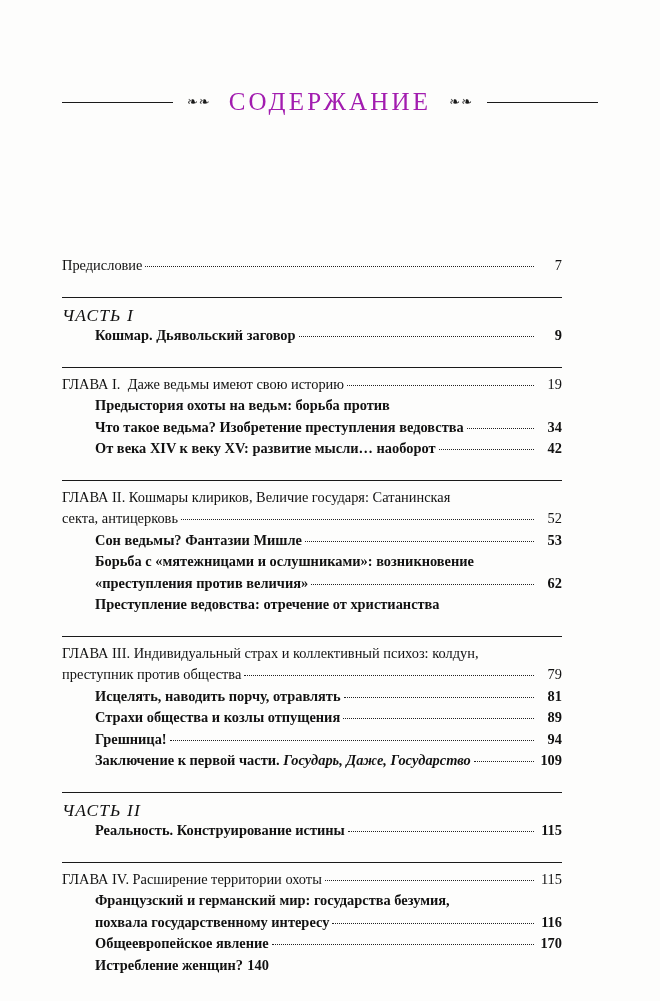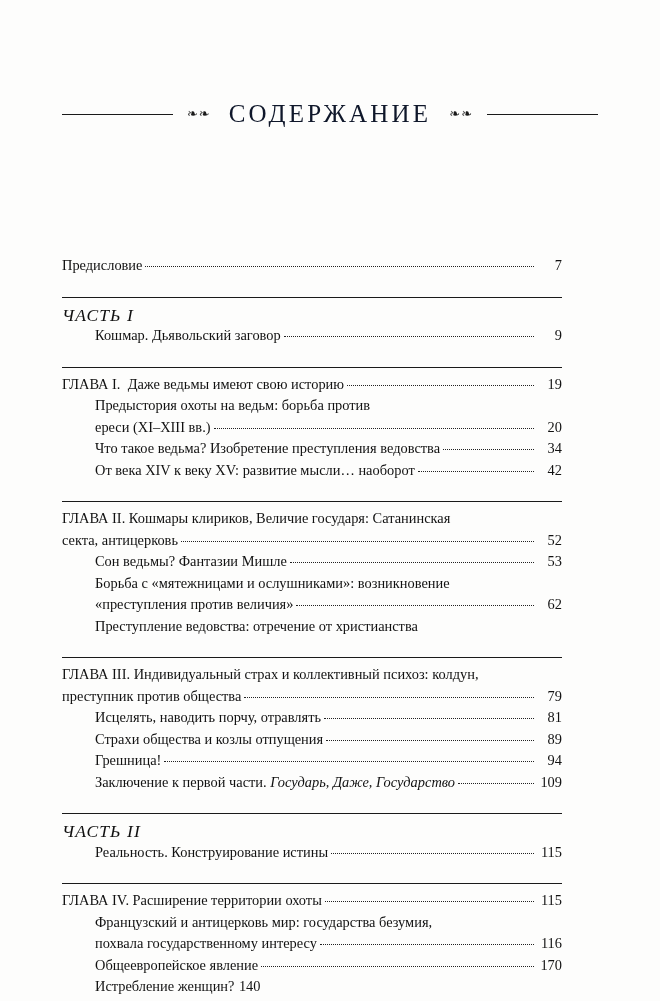--- a/index.html
+++ b/index.html
@@ -42,24 +42,24 @@
   .toc-header .orn {
     font-size: 13px;
     letter-spacing: 1px;
     color: #1a1a1a;
     line-height: 1;
     transform: translateY(-1px);
   }
   .toc-title {
     font-size: 25px;
     letter-spacing: 3.2px;
-    color: #0f172a;
+    color: #a21caf;
     white-space: nowrap;
     font-weight: normal;
-    margin: 12px 4px;
+    margin: 0 4px;
   }
 
   
   .toc-body {
     position: absolute;
     left: 62px;
     top: 258px;
     width: 500px;
     font-size: 14.4px;
     line-height: 1.0;
@@ -98,21 +98,21 @@
   
   .cont {
     display: block;
     white-space: pre-wrap;
   }
 
   
   .lvl-front { margin-left: 0; }
   .lvl-part  { margin-left: 0; }
   .lvl-chap  { margin-left: 0; }
-  .lvl-sub   { margin-left: 33px; }
+  .lvl-sub   { margin-left: 33px; font-weight: bold; }
 
   .part-head {
     font-size: 17.5px;
     letter-spacing: 1.1px;
     margin-top: 0;
     font-style: italic;
   }
   .chap-head { font-size: 14.4px; }
   .gap-m  { height: 17px; }
   .row, .cont { height: 21.5px; }
@@ -166,25 +166,20 @@
       <div class="part-rule"></div>
       <div class="entry lvl-chap chap-head">
         <div class="row">
           <span class="txt">ГЛАВА I.  Даже ведьмы имеют свою историю</span>
           <span class="leader"></span>
           <span class="pg">19</span>
         </div>
       </div>
       <div class="entry lvl-sub">
         <div class="cont">Предыстория охоты на ведьм: борьба против</div>
-        <div class="row">
-          <span class="txt">ереси (XI–XIII вв.)</span>
-          <span class="leader"></span>
-          <span class="pg">20</span>
-        </div>
       </div>
       <div class="entry lvl-sub">
         <div class="row">
           <span class="txt">Что такое ведьма? Изобретение преступления ведовства</span>
           <span class="leader"></span>
           <span class="pg">34</span>
         </div>
       </div>
       <div class="entry lvl-sub">
         <div class="row">
@@ -276,21 +271,21 @@
       <div class="gap-m"></div>
       <div class="part-rule"></div>
       <div class="entry lvl-chap chap-head">
         <div class="row">
           <span class="txt">ГЛАВА IV. Расширение территории охоты</span>
           <span class="leader"></span>
           <span class="pg">115</span>
         </div>
       </div>
       <div class="entry lvl-sub">
-        <div class="cont">Французский и антицерковь мир: государства безумия,</div>
+        <div class="cont">Французский и германский мир: государства безумия,</div>
         <div class="row">
           <span class="txt">похвала государственному интересу</span>
           <span class="leader"></span>
           <span class="pg">116</span>
         </div>
       </div>
       <div class="entry lvl-sub">
         <div class="row">
           <span class="txt">Общеевропейское явление</span>
           <span class="leader"></span>

